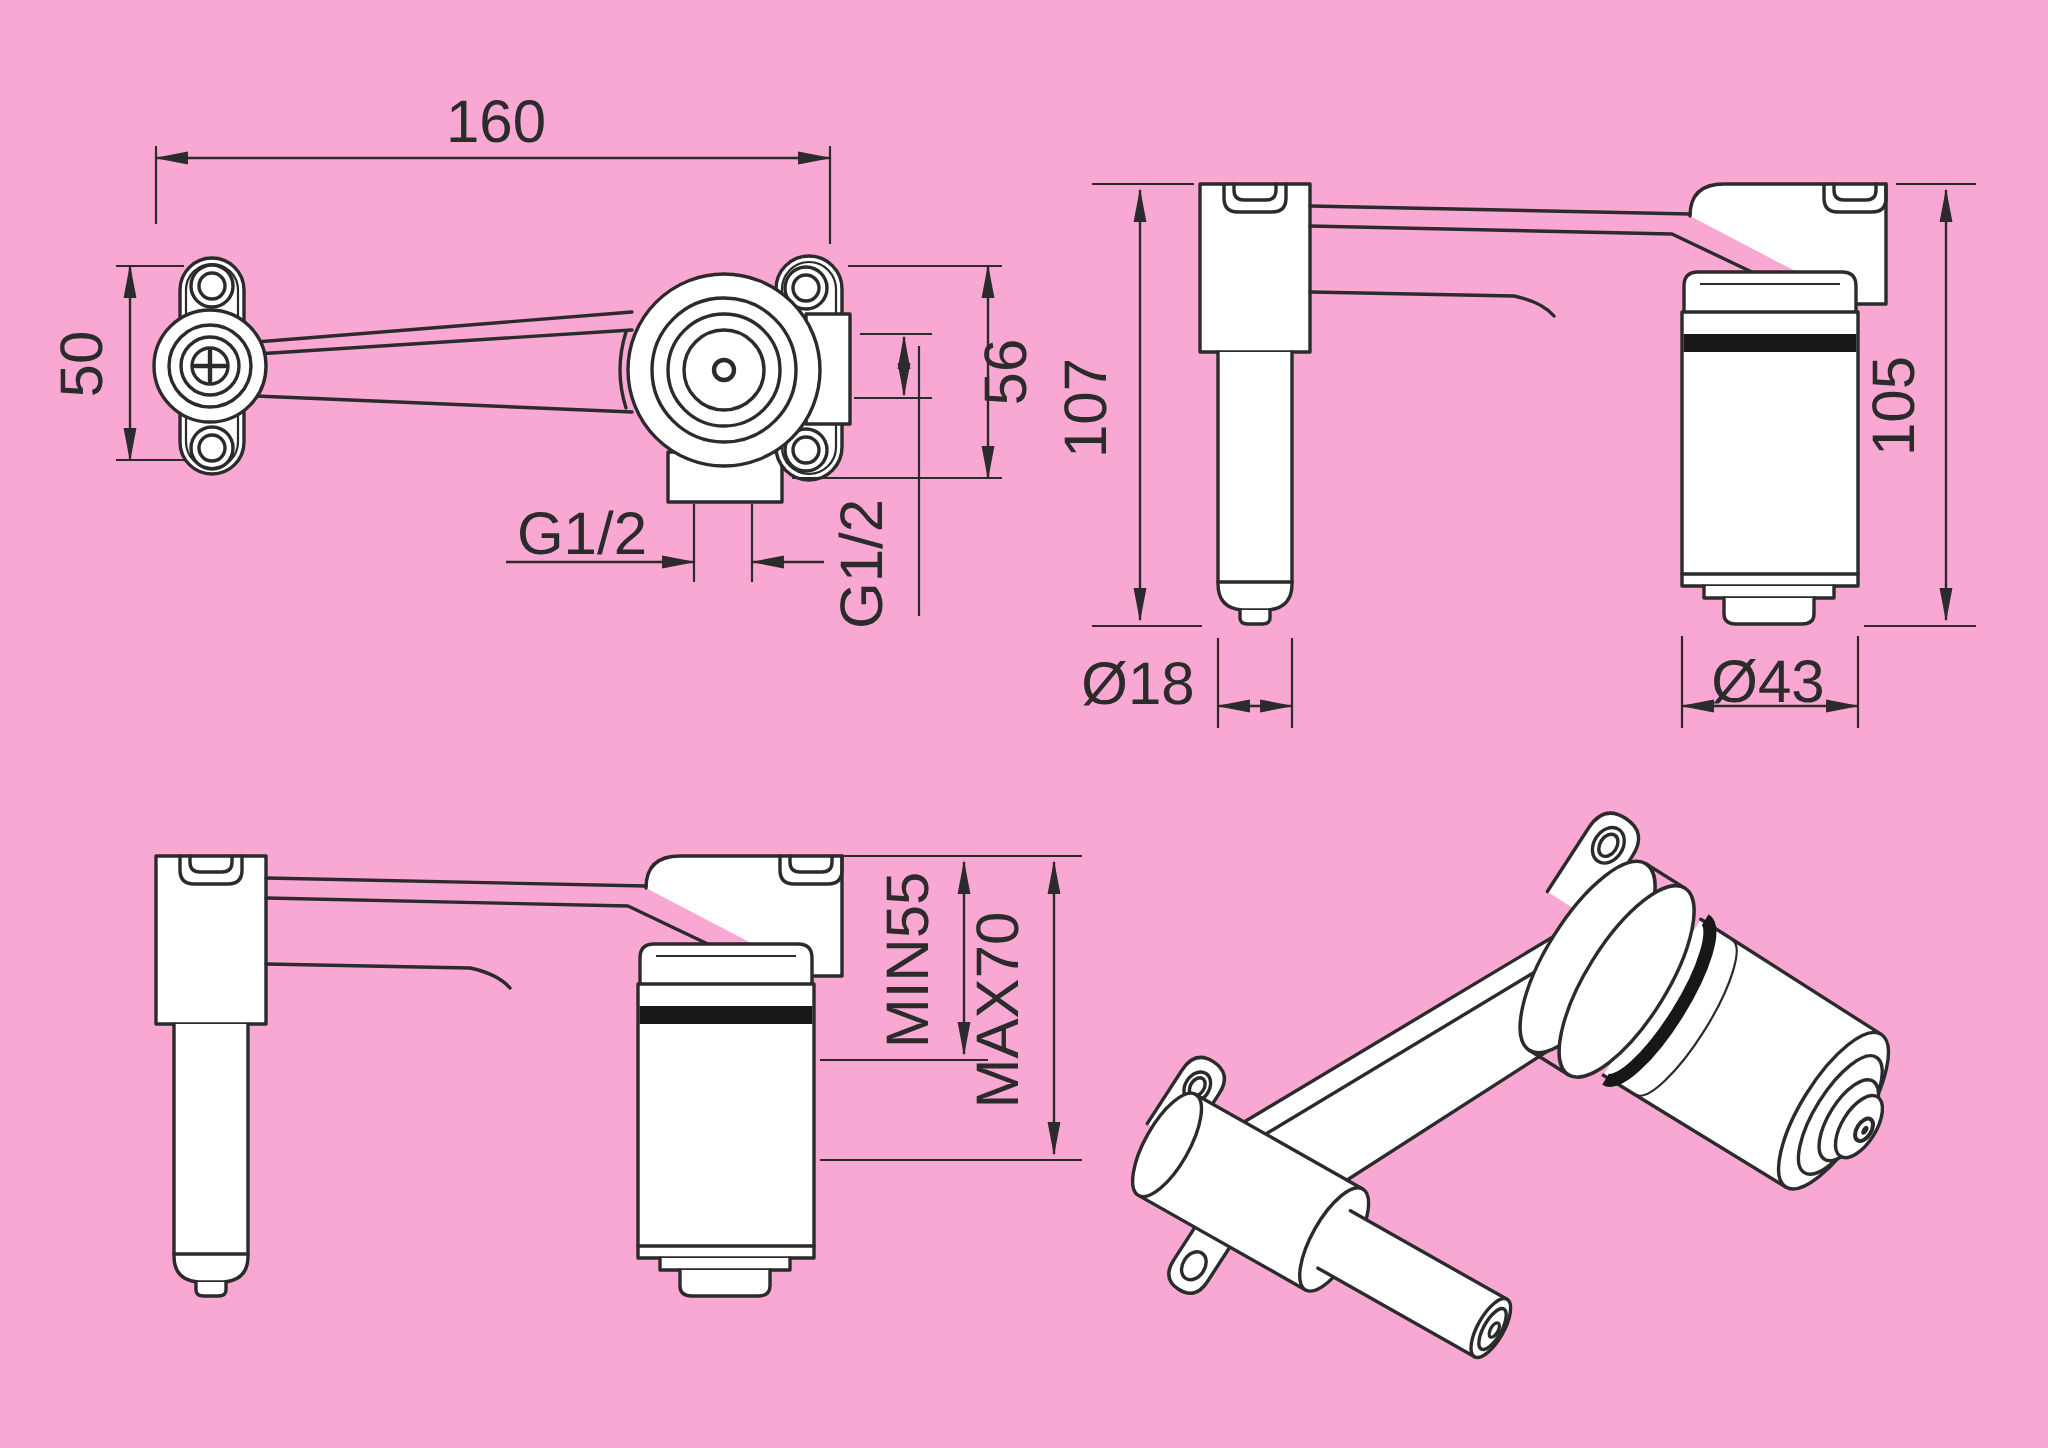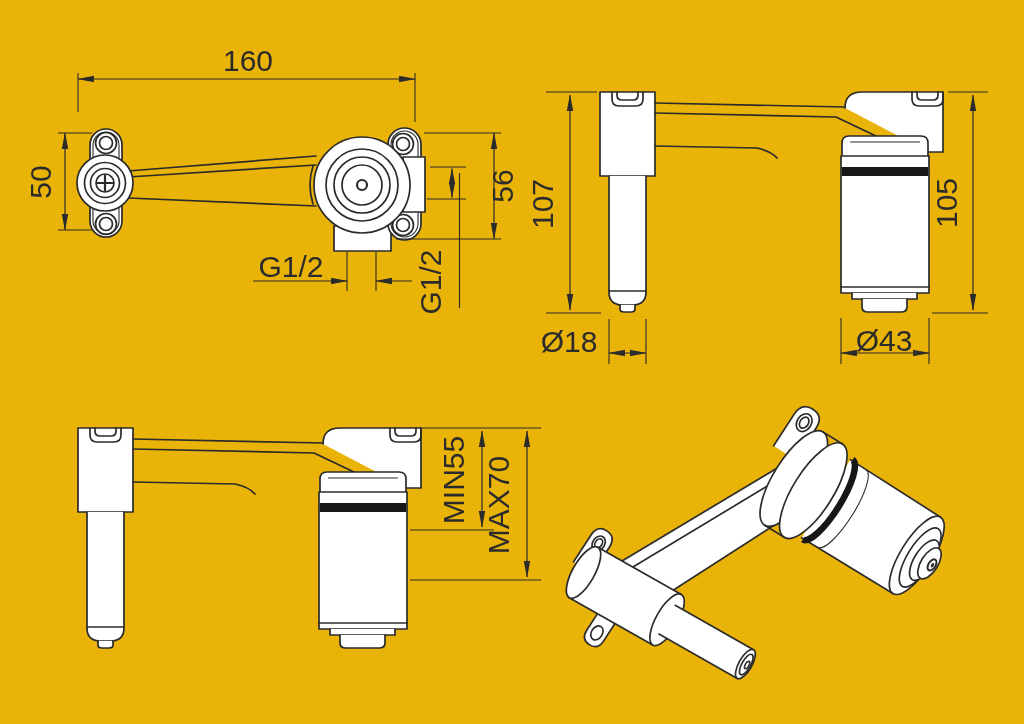--- a/index.html
+++ b/index.html
@@ -1,16 +1,16 @@
 <!DOCTYPE html>
 <html><head>
 <meta charset="utf-8">
 <style>
   html,body{margin:0;padding:0;background:#ffffff;}
-  .canvas{position:relative;width:1024px;height:724px;background:#eab308;overflow:hidden;text-align:center;}
+  .canvas{position:relative;width:1024px;height:724px;background:#f9a8d4;overflow:hidden;text-align:center;}
   svg{display:block;}
   .part{fill:#ffffff;stroke:#2b2b2b;stroke-width:1.7;stroke-linejoin:round;stroke-linecap:round;}
   .ln{fill:none;stroke:#2b2b2b;stroke-width:1.7;stroke-linejoin:round;stroke-linecap:round;}
   .thin{fill:none;stroke:#2b2b2b;stroke-width:1.1;}
   .fillonly{fill:#ffffff;stroke:none;}
   .dim{fill:none;stroke:#2b2b2b;stroke-width:1.2;}
   .ext{fill:none;stroke:#2b2b2b;stroke-width:1.1;}
   .band{fill:#171717;stroke:none;}
   .bandln{fill:none;stroke:#171717;stroke-width:6.5;}
   .dot{fill:#2b2b2b;stroke:none;}

